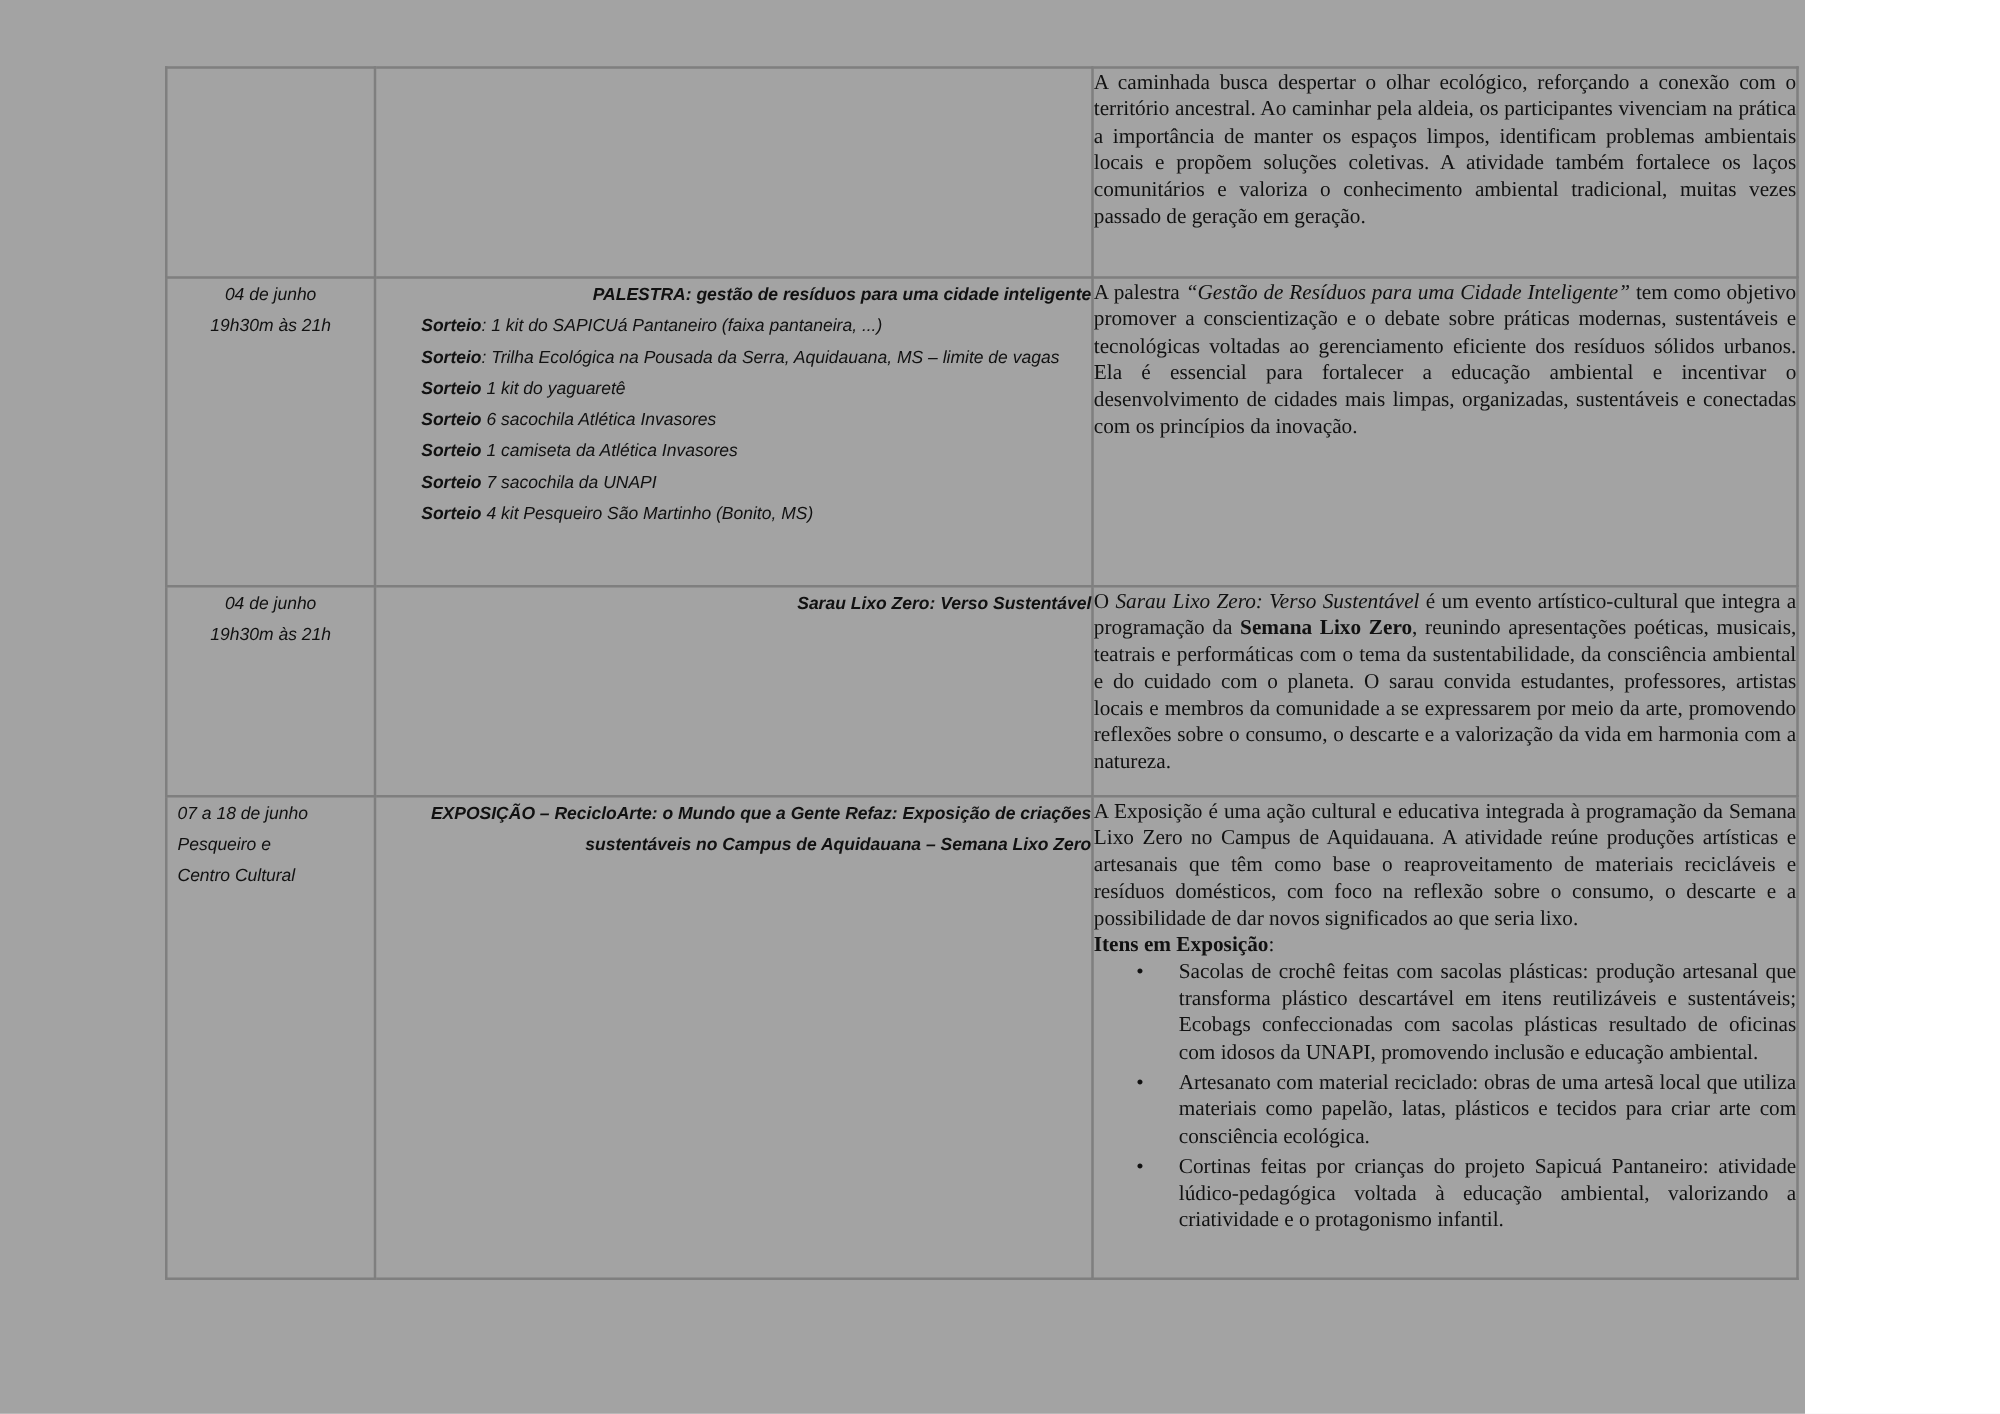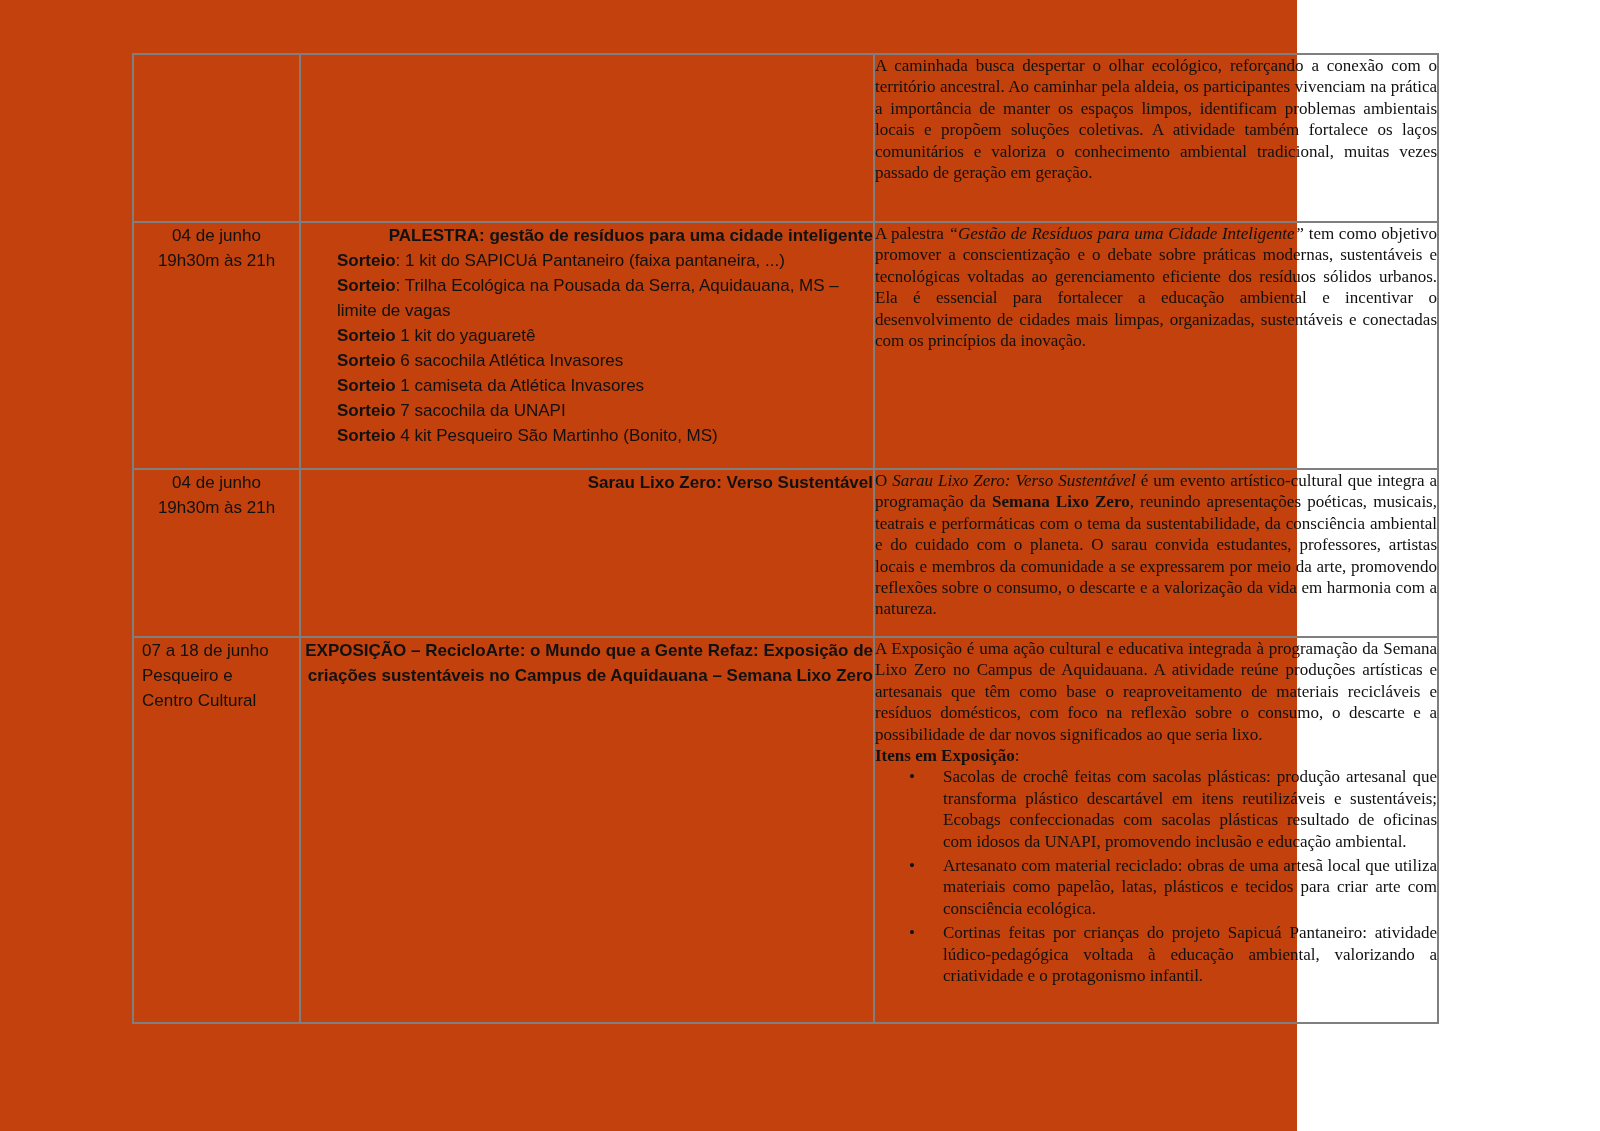--- a/index.html
+++ b/index.html
@@ -1,28 +1,28 @@
 <!DOCTYPE html>
 <html><head>
 <meta charset="utf-8">
 <style>
   html, body { margin: 0; padding: 0; background: #ffffff; }
   body { width: 1600px; height: 1131px; position: relative; overflow: hidden; }
-  .page { position: absolute; left: 0; top: 0; width: 1297px; height: 1131px; background: #c2410c; }
+  .page { position: absolute; left: 0; top: 0; width: 1444px; height: 1131px; background: #a3a3a3; }
   table.sched {
     position: absolute; left: 132px; top: 53px;
     width: 1305px; border-collapse: collapse; table-layout: fixed;
   }
   table.sched td {
     border: 2px solid #7f7f7f; vertical-align: top; padding: 0;
   }
   col.c1 { width: 167px; }
   col.c2 { width: 574px; }
   col.c3 { width: 564px; }
-  .sans { font-family: "Liberation Sans", "DejaVu Sans", sans-serif; font-size: 17px; line-height: 25px; color: #111; }
+  .sans { font-family: "Liberation Sans", "DejaVu Sans", sans-serif; font-size: 14px; line-height: 25px; color: #111; font-style: italic; }
   .serif { font-family: "Liberation Serif", "DejaVu Serif", serif; font-size: 17px; line-height: 21.4px; color: #111; text-align: justify; }
   .datecell { padding: 2px 4px 0 4px; text-align: center; }
   .datecell.left { text-align: left; padding-left: 8px; }
   .actcell { padding: 2px 8px 0 10px; }
   .desccell { padding: 0 8px 0 9px; }
   .b { font-weight: bold; text-align: right; }
   .i { font-style: italic; }
   .prize { padding-left: 36px; }
   ul.items { margin: 0; padding: 0 0 0 68px; list-style: none; }
   ul.items li { position: relative; margin: 0 0 3px 0; }

